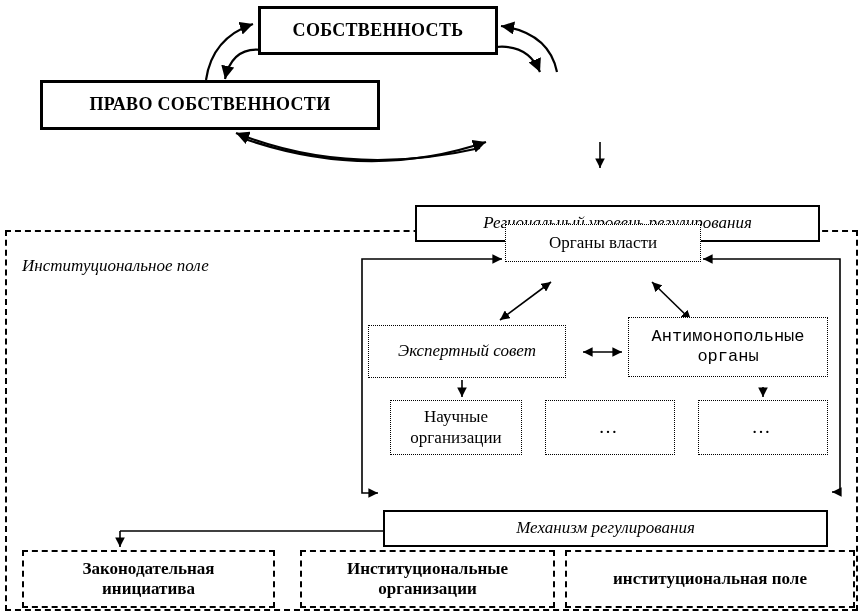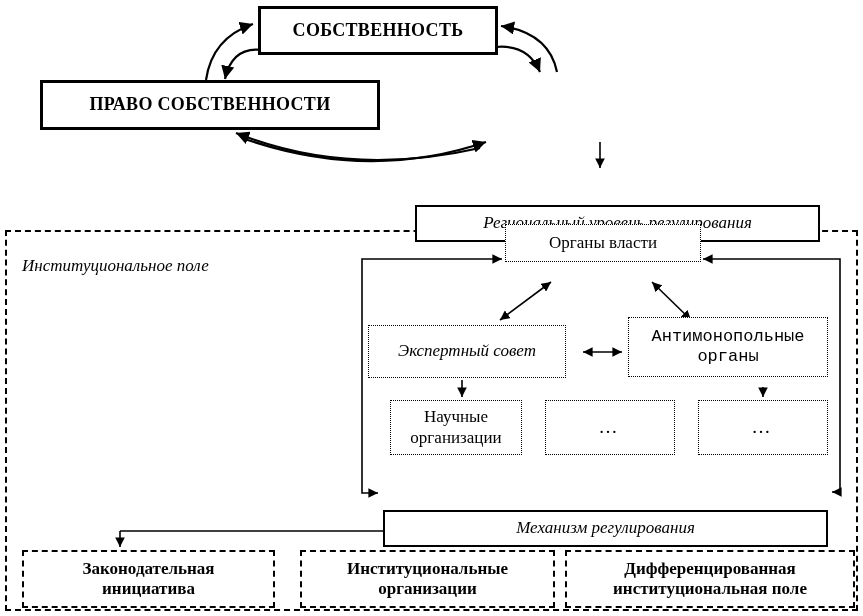--- a/index.html
+++ b/index.html
@@ -118,17 +118,16 @@
     <div>Законодательная</div>
     <div>инициатива</div>
   </div>
 
   <div class="box dashed" style="left:300px;top:550px;width:255px;height:58px;">
     <div>Институциональные</div>
     <div>организации</div>
   </div>
 
   <div class="box dashed" style="left:565px;top:550px;width:290px;height:58px;">
-    <div>Дифференцированная</div>
     <div>институциональная поле</div>
   </div>
 
 </div>
 
 </body></html>

